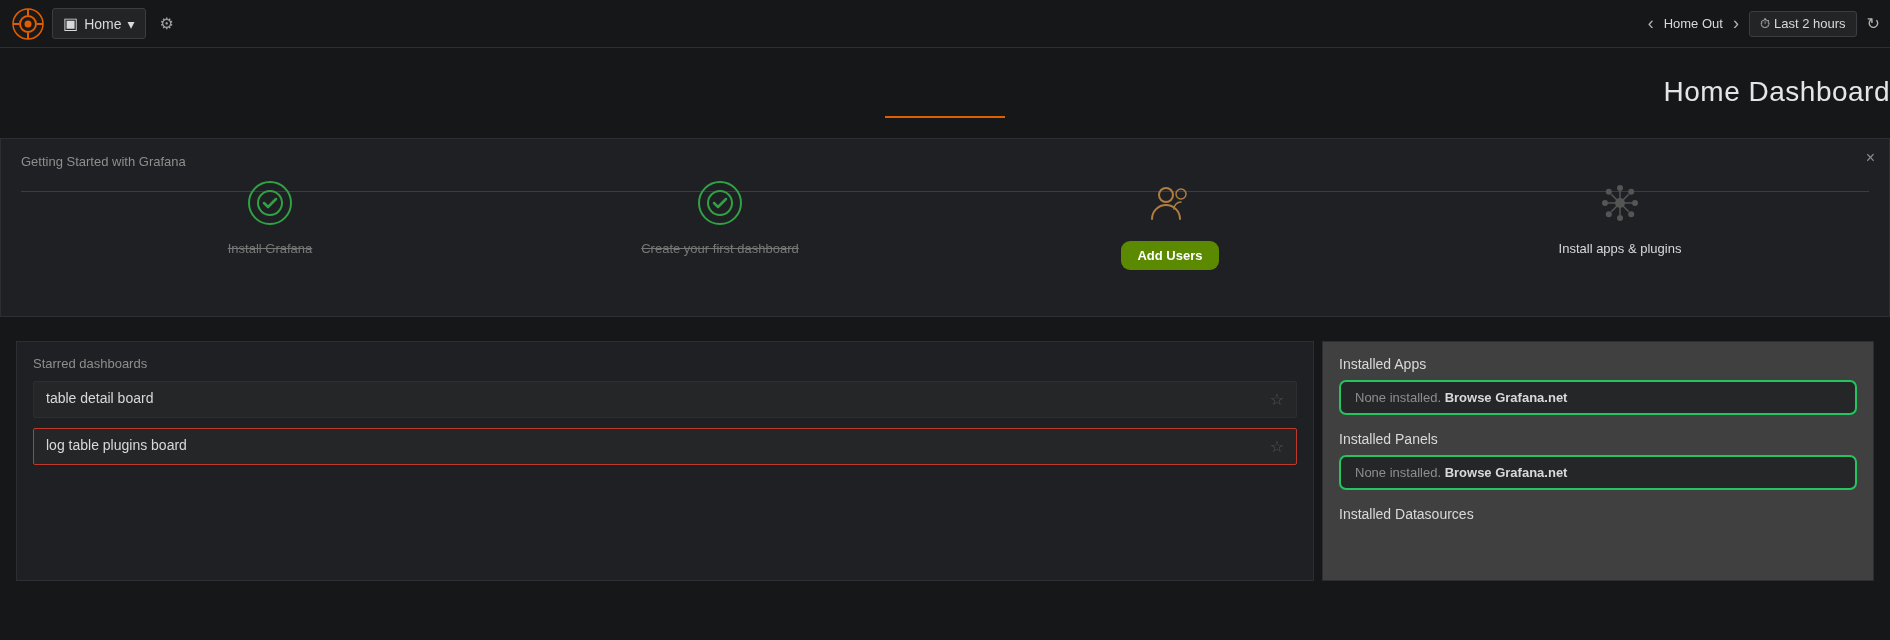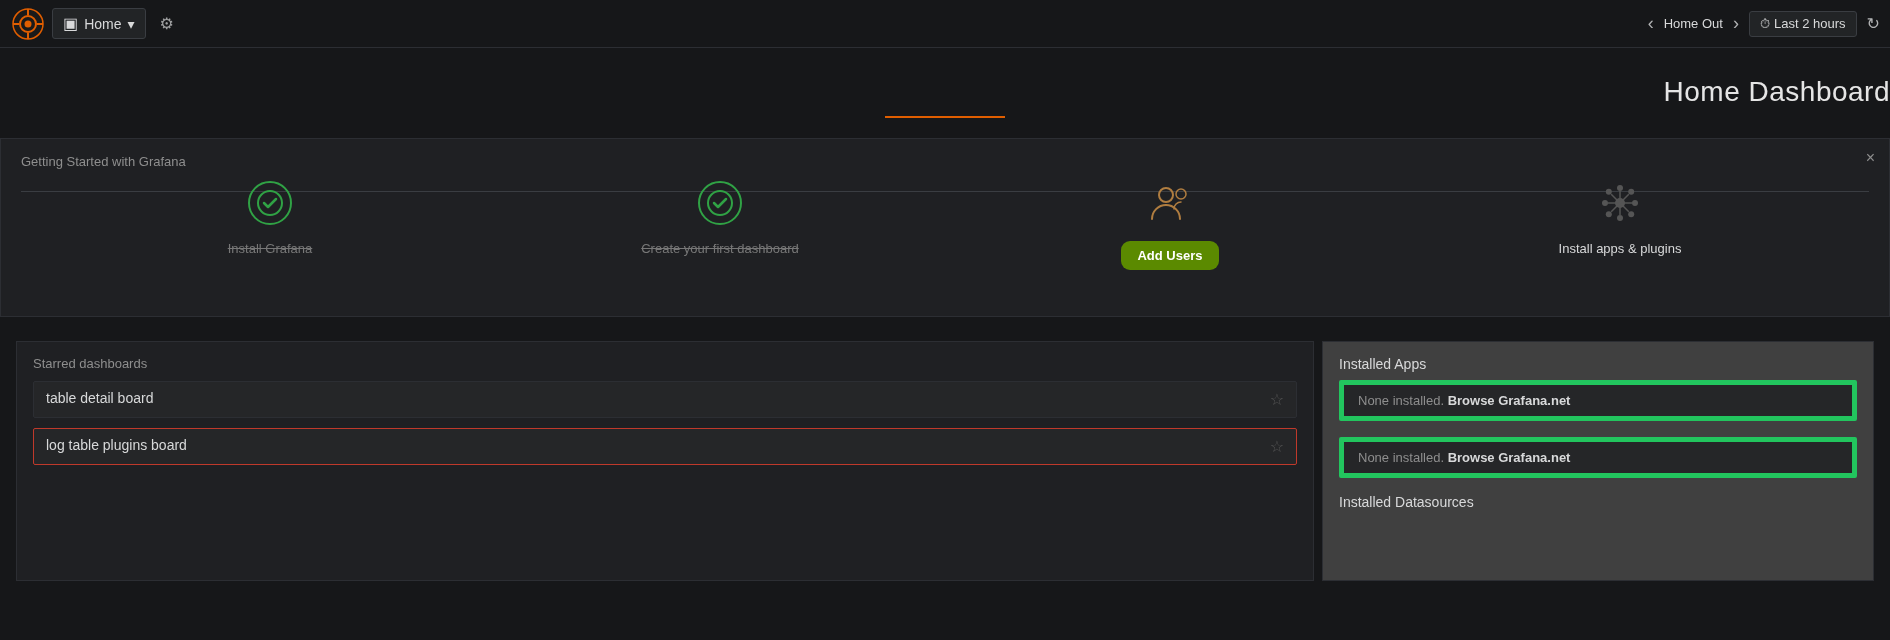--- a/index.html
+++ b/index.html
@@ -256,23 +256,23 @@
       margin-bottom: 16px;
     }
     .installed-title {
       font-size: 14px;
       color: #d8d9da;
       margin-bottom: 8px;
       font-weight: 500;
     }
     .installed-item {
       background: #252628;
-      border: 5px solid #22c55e;
+      border: 2px solid #22c55e;
       padding: 8px 14px;
-      border-radius: 2px;
+      border-radius: 7px;
       font-size: 13px;
       color: #8e8e8e;
     }
     .installed-item strong {
       color: #d8d9da;
       cursor: pointer;
     }
 
     
     .steps-line {
@@ -446,20 +446,21 @@
 
       <div class="installed-section">
         <div class="installed-title">Installed Apps</div>
         <div class="installed-item">
           <span>None installed.</span>
           <strong>Browse Grafana.net</strong>
         </div>
       </div>
 
       <div class="installed-section">
+        <div class="installed-title">Installed Panels</div>
         <div class="installed-item">
           <span>None installed.</span>
           <strong>Browse Grafana.net</strong>
         </div>
       </div>
 
       <div class="installed-section">
         <div class="installed-title">Installed Datasources</div>
       </div>
 

